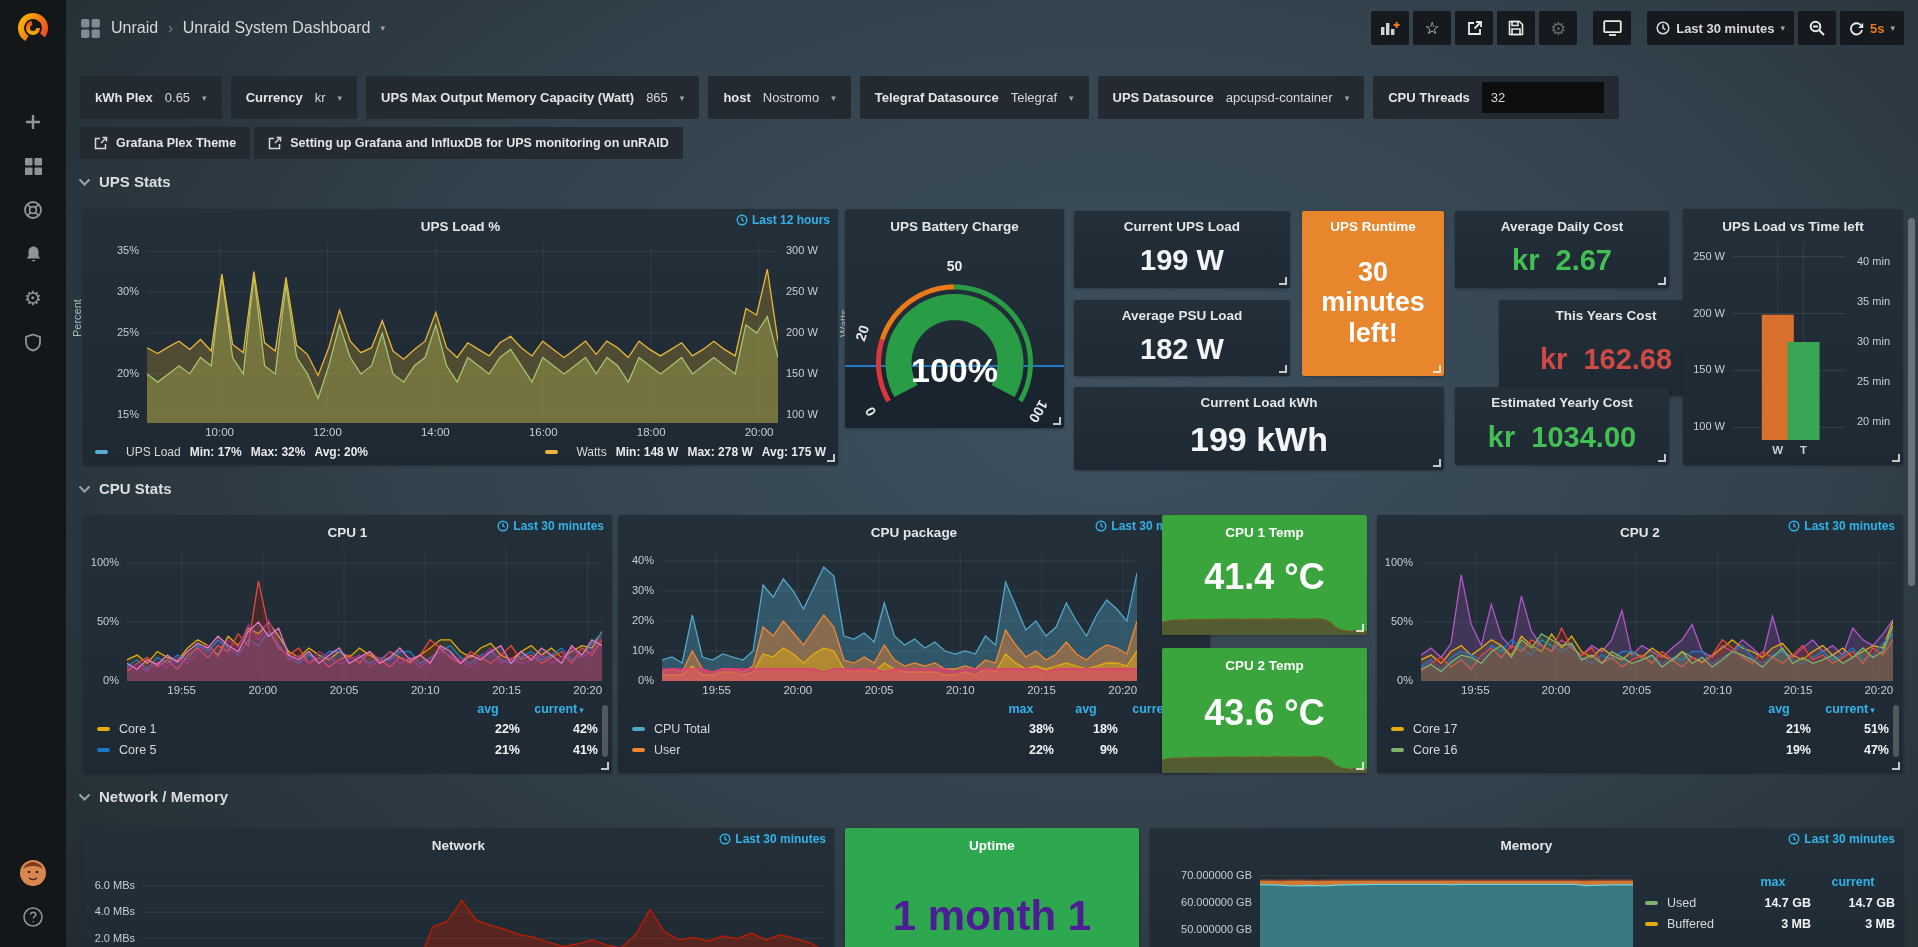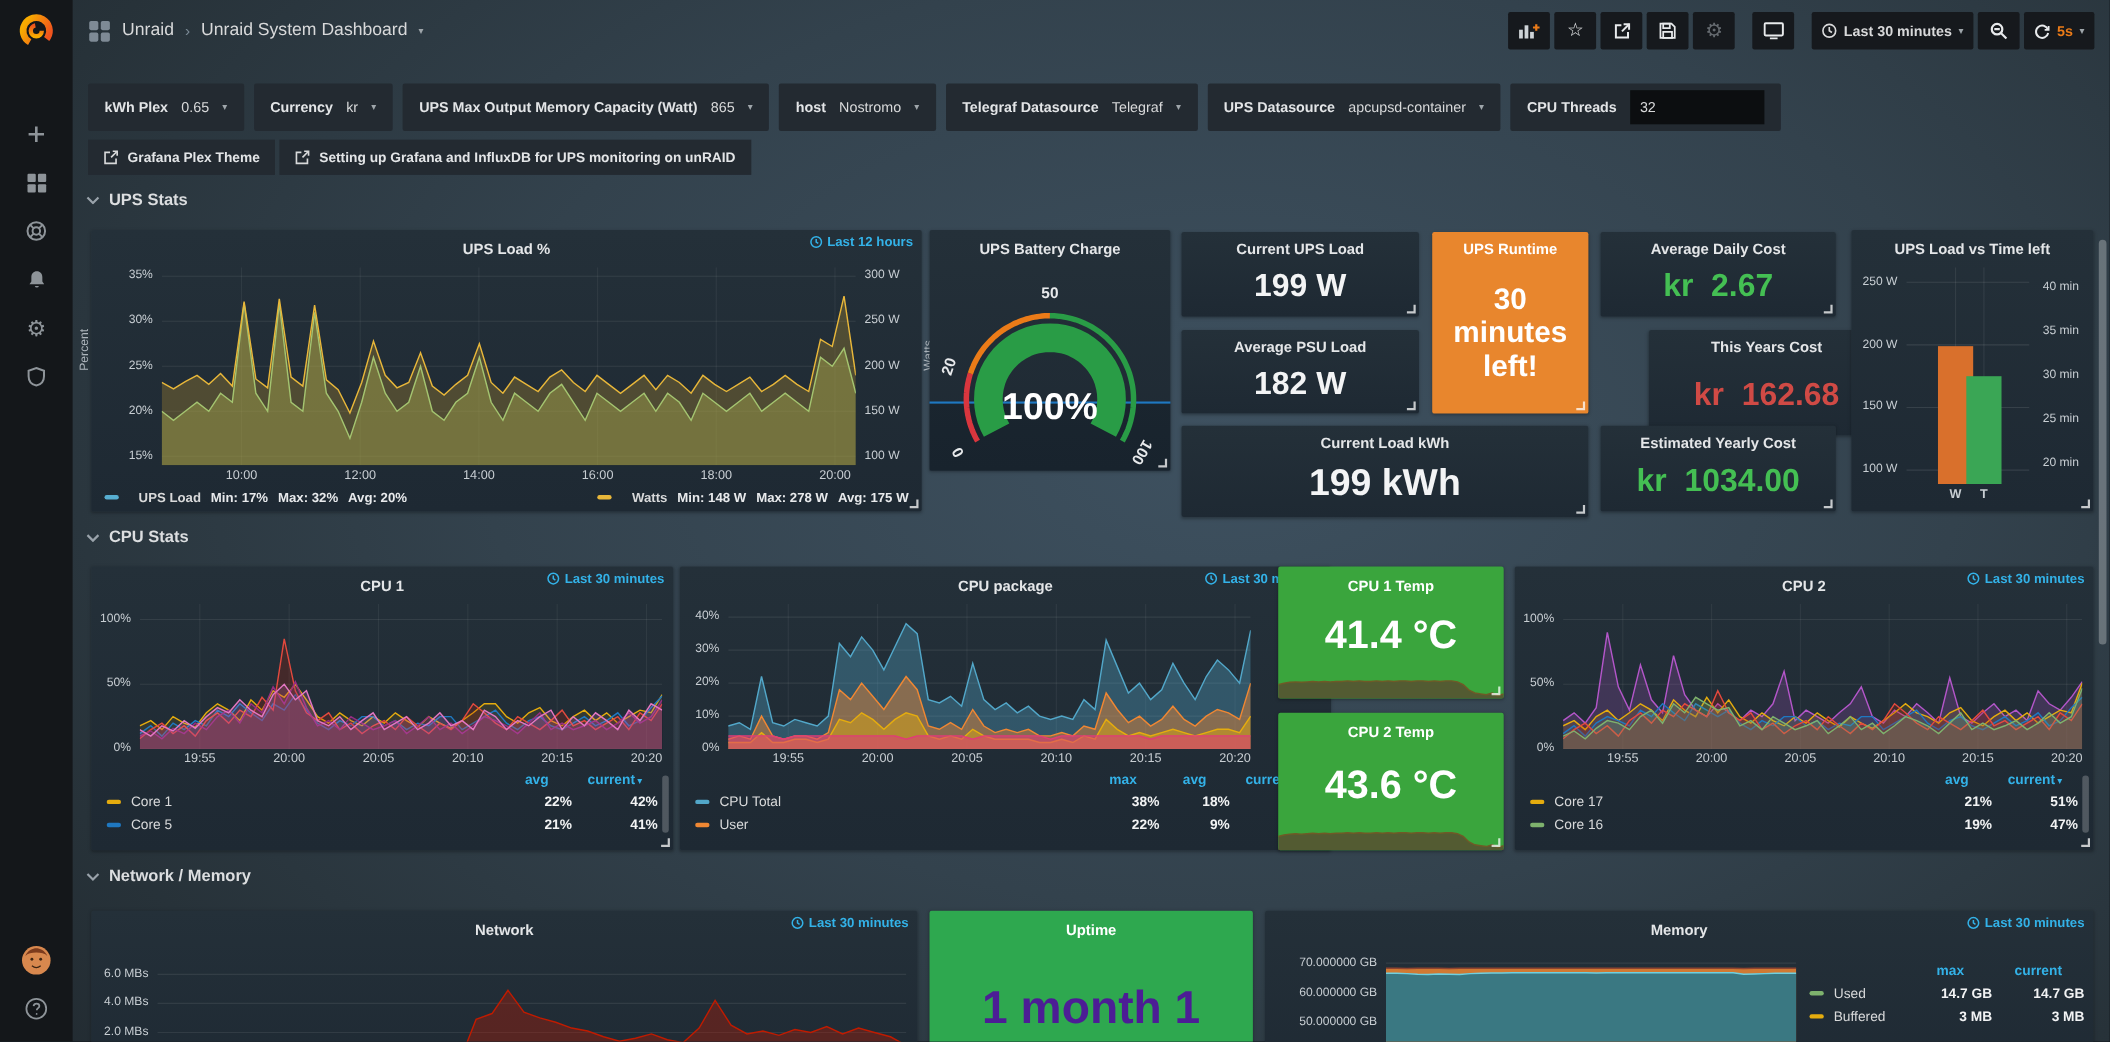--- a/index.html
+++ b/index.html
@@ -54,21 +54,21 @@
   .lg-h{color:#33b2e8;font-weight:bold;text-align:center;cursor:pointer;}
   .lg-h.sort:after{content:"▾";font-size:9px;margin-left:2px;}
   .lg-row{height:21px;}
   .sw{display:inline-block;width:13px;height:4px;border-radius:2px;margin-right:9px;vertical-align:middle;cursor:pointer;}
   .lg-label{color:#d8d9da;cursor:pointer;}
   .lg-v{text-align:right;font-weight:bold;color:#f2f3f4;}
   .lg-scroll{position:absolute;right:4px;top:6px;width:6px;height:52px;background:rgba(255,255,255,.22);border-radius:3px;cursor:pointer;}
   
   .ups-legend{display:flex;justify-content:space-between;align-items:center;height:24px;padding:0 12px 2px 12px;font-size:12px;flex:none;}
   .ups-lg-item{display:flex;align-items:center;gap:9px;font-weight:bold;color:#e8eaec;}
-  .ups-lg-item .lbl{font-weight:bold;color:#d8d9da;}
+  .ups-lg-item .lbl{font-weight:normal;color:#d8d9da;}
   
   .stat .pval{flex:1;display:flex;align-items:center;justify-content:center;font-size:29px;font-weight:bold;color:#f3f4f5;padding-bottom:6px;}
   .stat .ptitle{margin-top:2px;}
   .bigpanel .pval{font-size:34px;}
   
   .gauge-wrap{position:relative;flex:1;}
   .gline{position:absolute;left:0;right:0;top:126px;border-top:2px solid #1f78c1;}
   .gshade{position:absolute;left:0;right:0;top:128px;bottom:0;background:rgba(10,22,32,.28);}
   .gval{position:absolute;left:0;right:0;top:112px;text-align:center;font-size:34px;font-weight:bold;color:#fff;}
   

